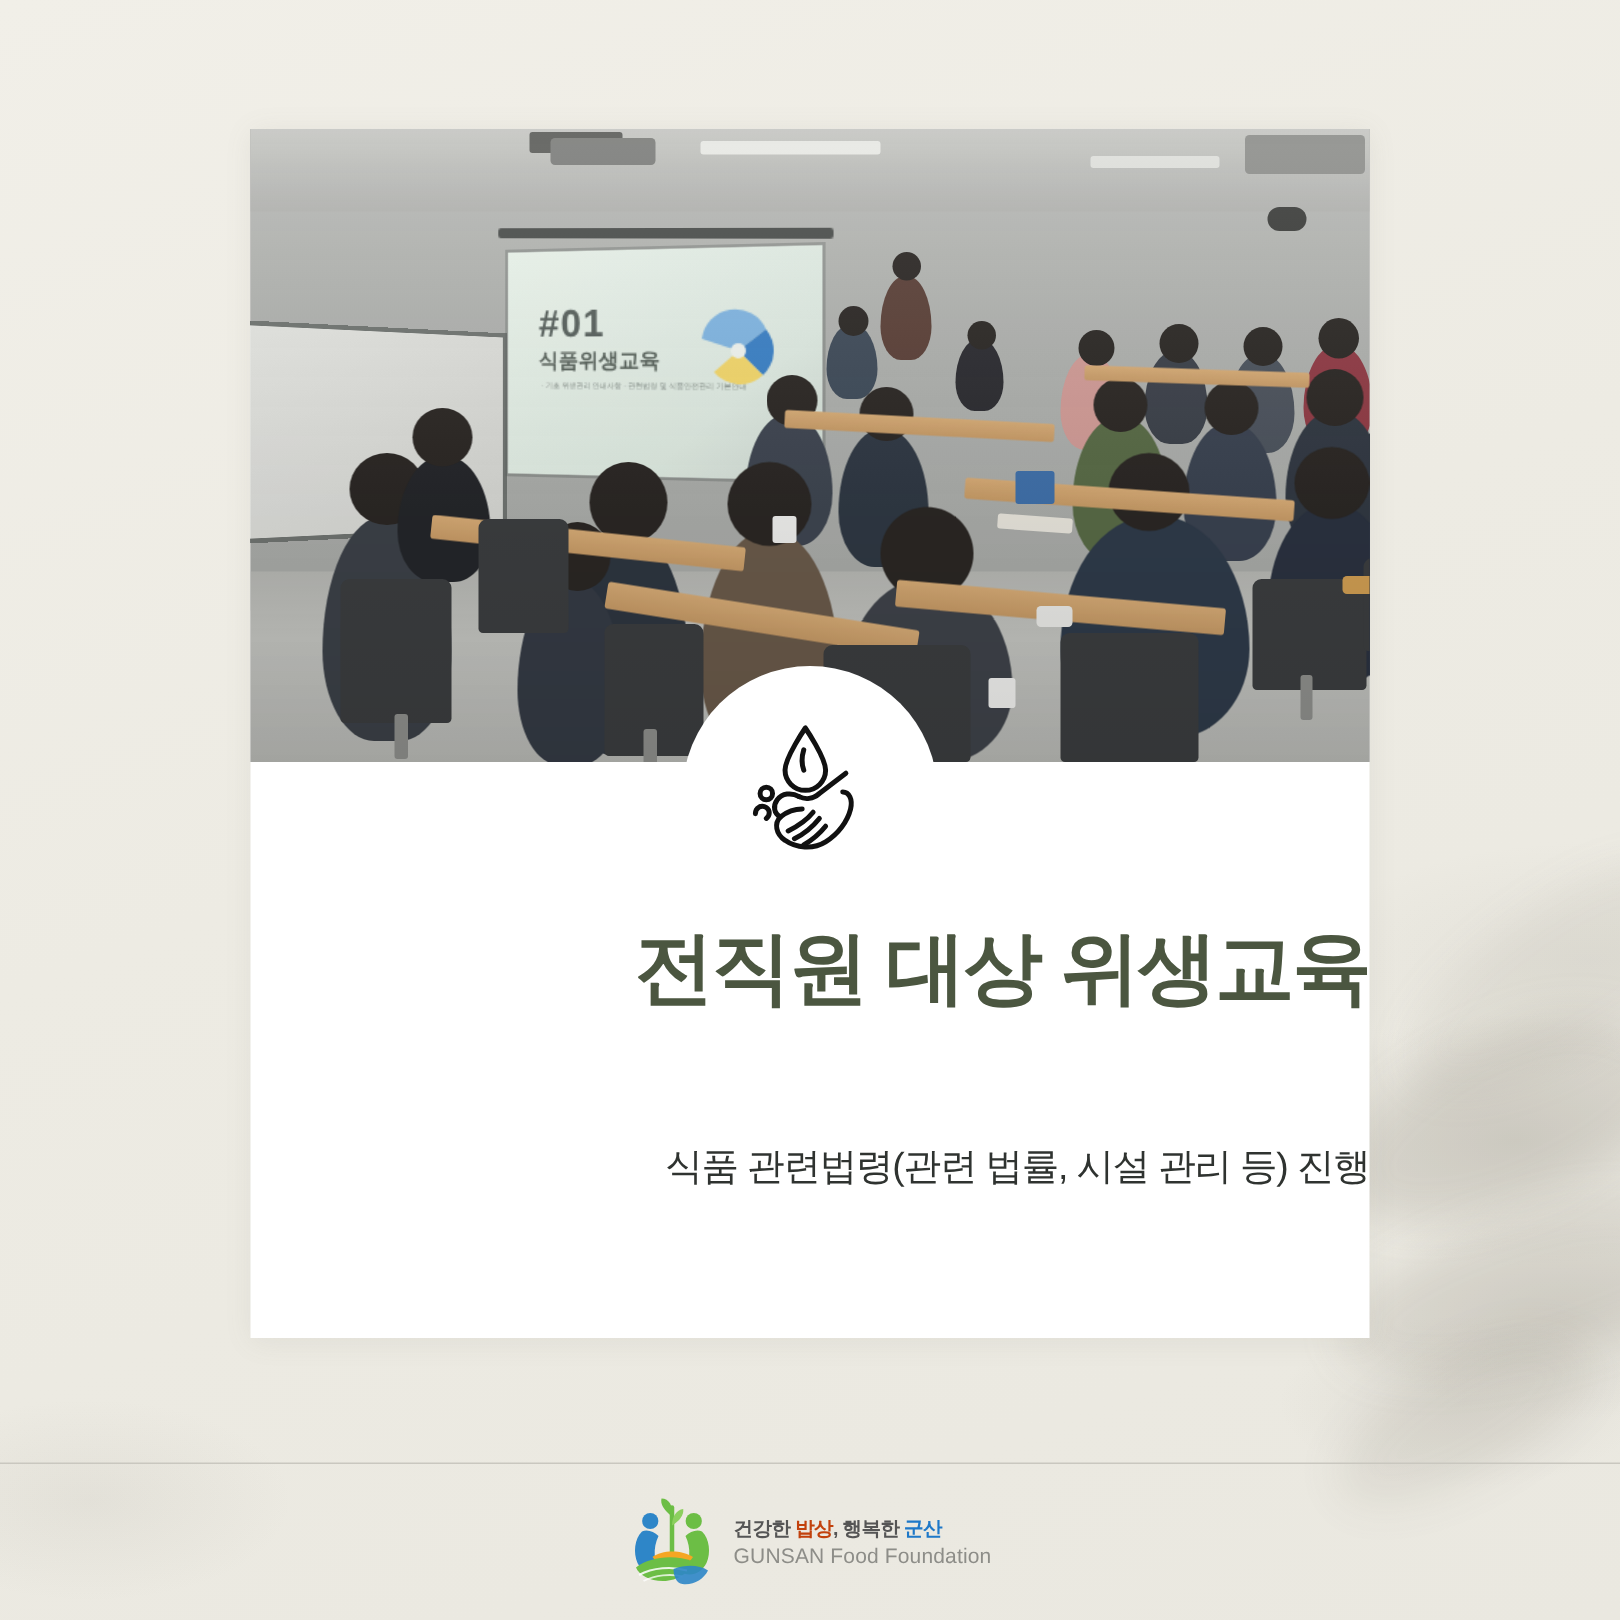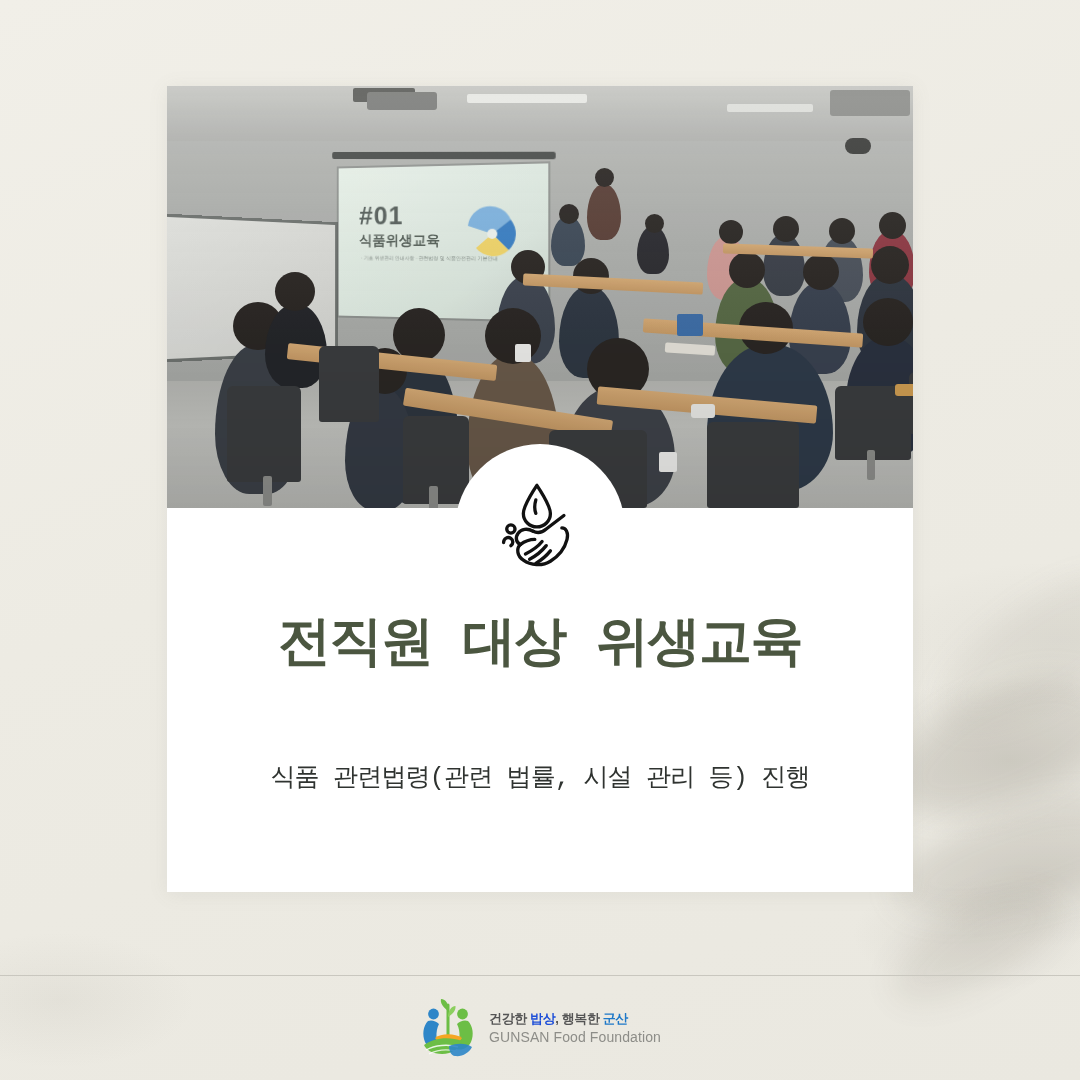--- a/index.html
+++ b/index.html
@@ -139,22 +139,21 @@
     background: #ffffff;
     z-index: 6;
     display: flex; align-items: center; justify-content: center;
   }
   .icon-badge svg { width: 104px; height: 104px; display:block; }
 
   
   .card-body {
     position: relative;
     padding-top: 106px;
-    text-align: center;
-    font-family: Liberation Mono, monospace;
+    text-align: right;
   }
   .title {
     font-size: 53px;
     font-weight: 700;
     color: #4b5640;
     letter-spacing: -1.5px;
     margin: 0;
     line-height: 1.2;
   }
   .subtitle {
@@ -179,21 +178,21 @@
     display: flex; align-items: center; justify-content: center;
     z-index: 3;
   }
   .logo-wrap { display: flex; align-items: center; gap: 12px; }
   .logo-mark { width: 58px; height: 62px; flex: none; }
   .logo-text { display: flex; flex-direction: column; line-height: 1; }
   .logo-tagline {
     font-size: 13px; font-weight: 700; color: #555; letter-spacing: -0.4px;
     margin-bottom: 5px;
   }
-  .logo-tagline .g { color: #1d4ed8; }
+  .logo-tagline .g { color: #c2410c; }
   .logo-tagline .b { color: #1e78c8; }
   .logo-name {
     font-size: 27px; font-weight: 700; color: #2a2a28; letter-spacing: -1.6px;
     margin-bottom: 4px;
   }
   .logo-eng {
     font-size: 14px; font-weight: 400; color: #8d8d88; letter-spacing: 0.1px;
   }
 </style>
 </head>

